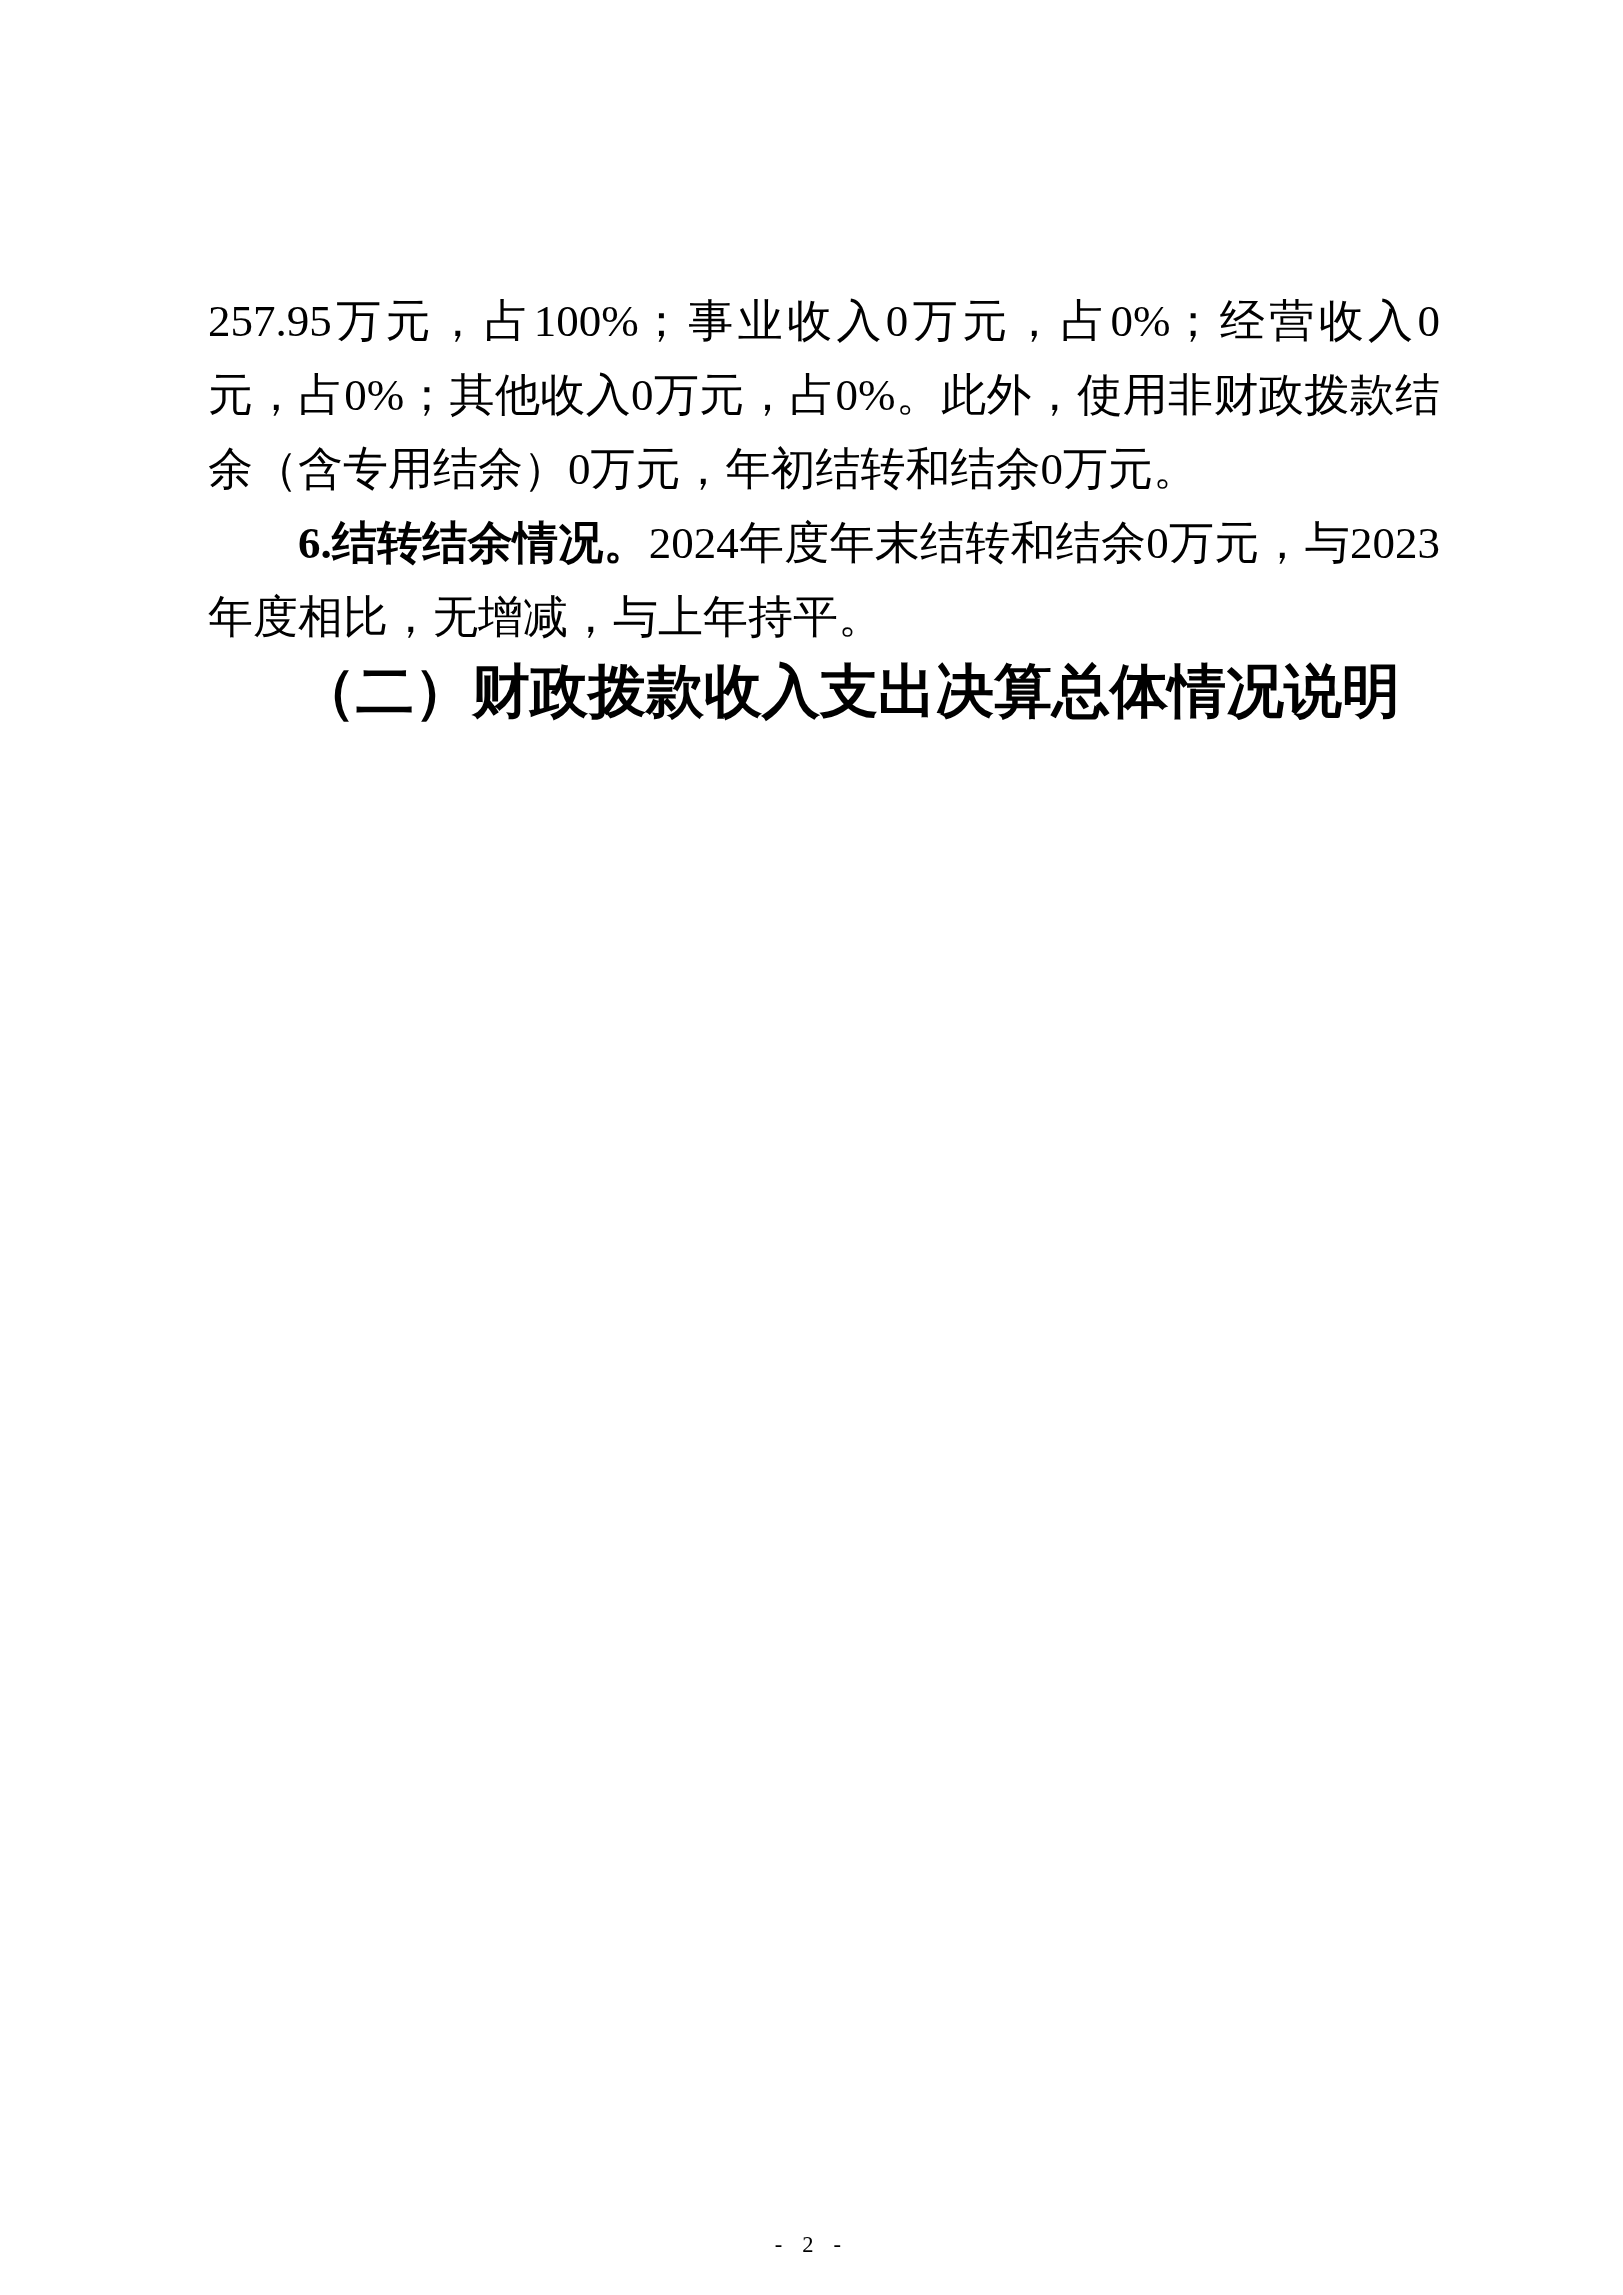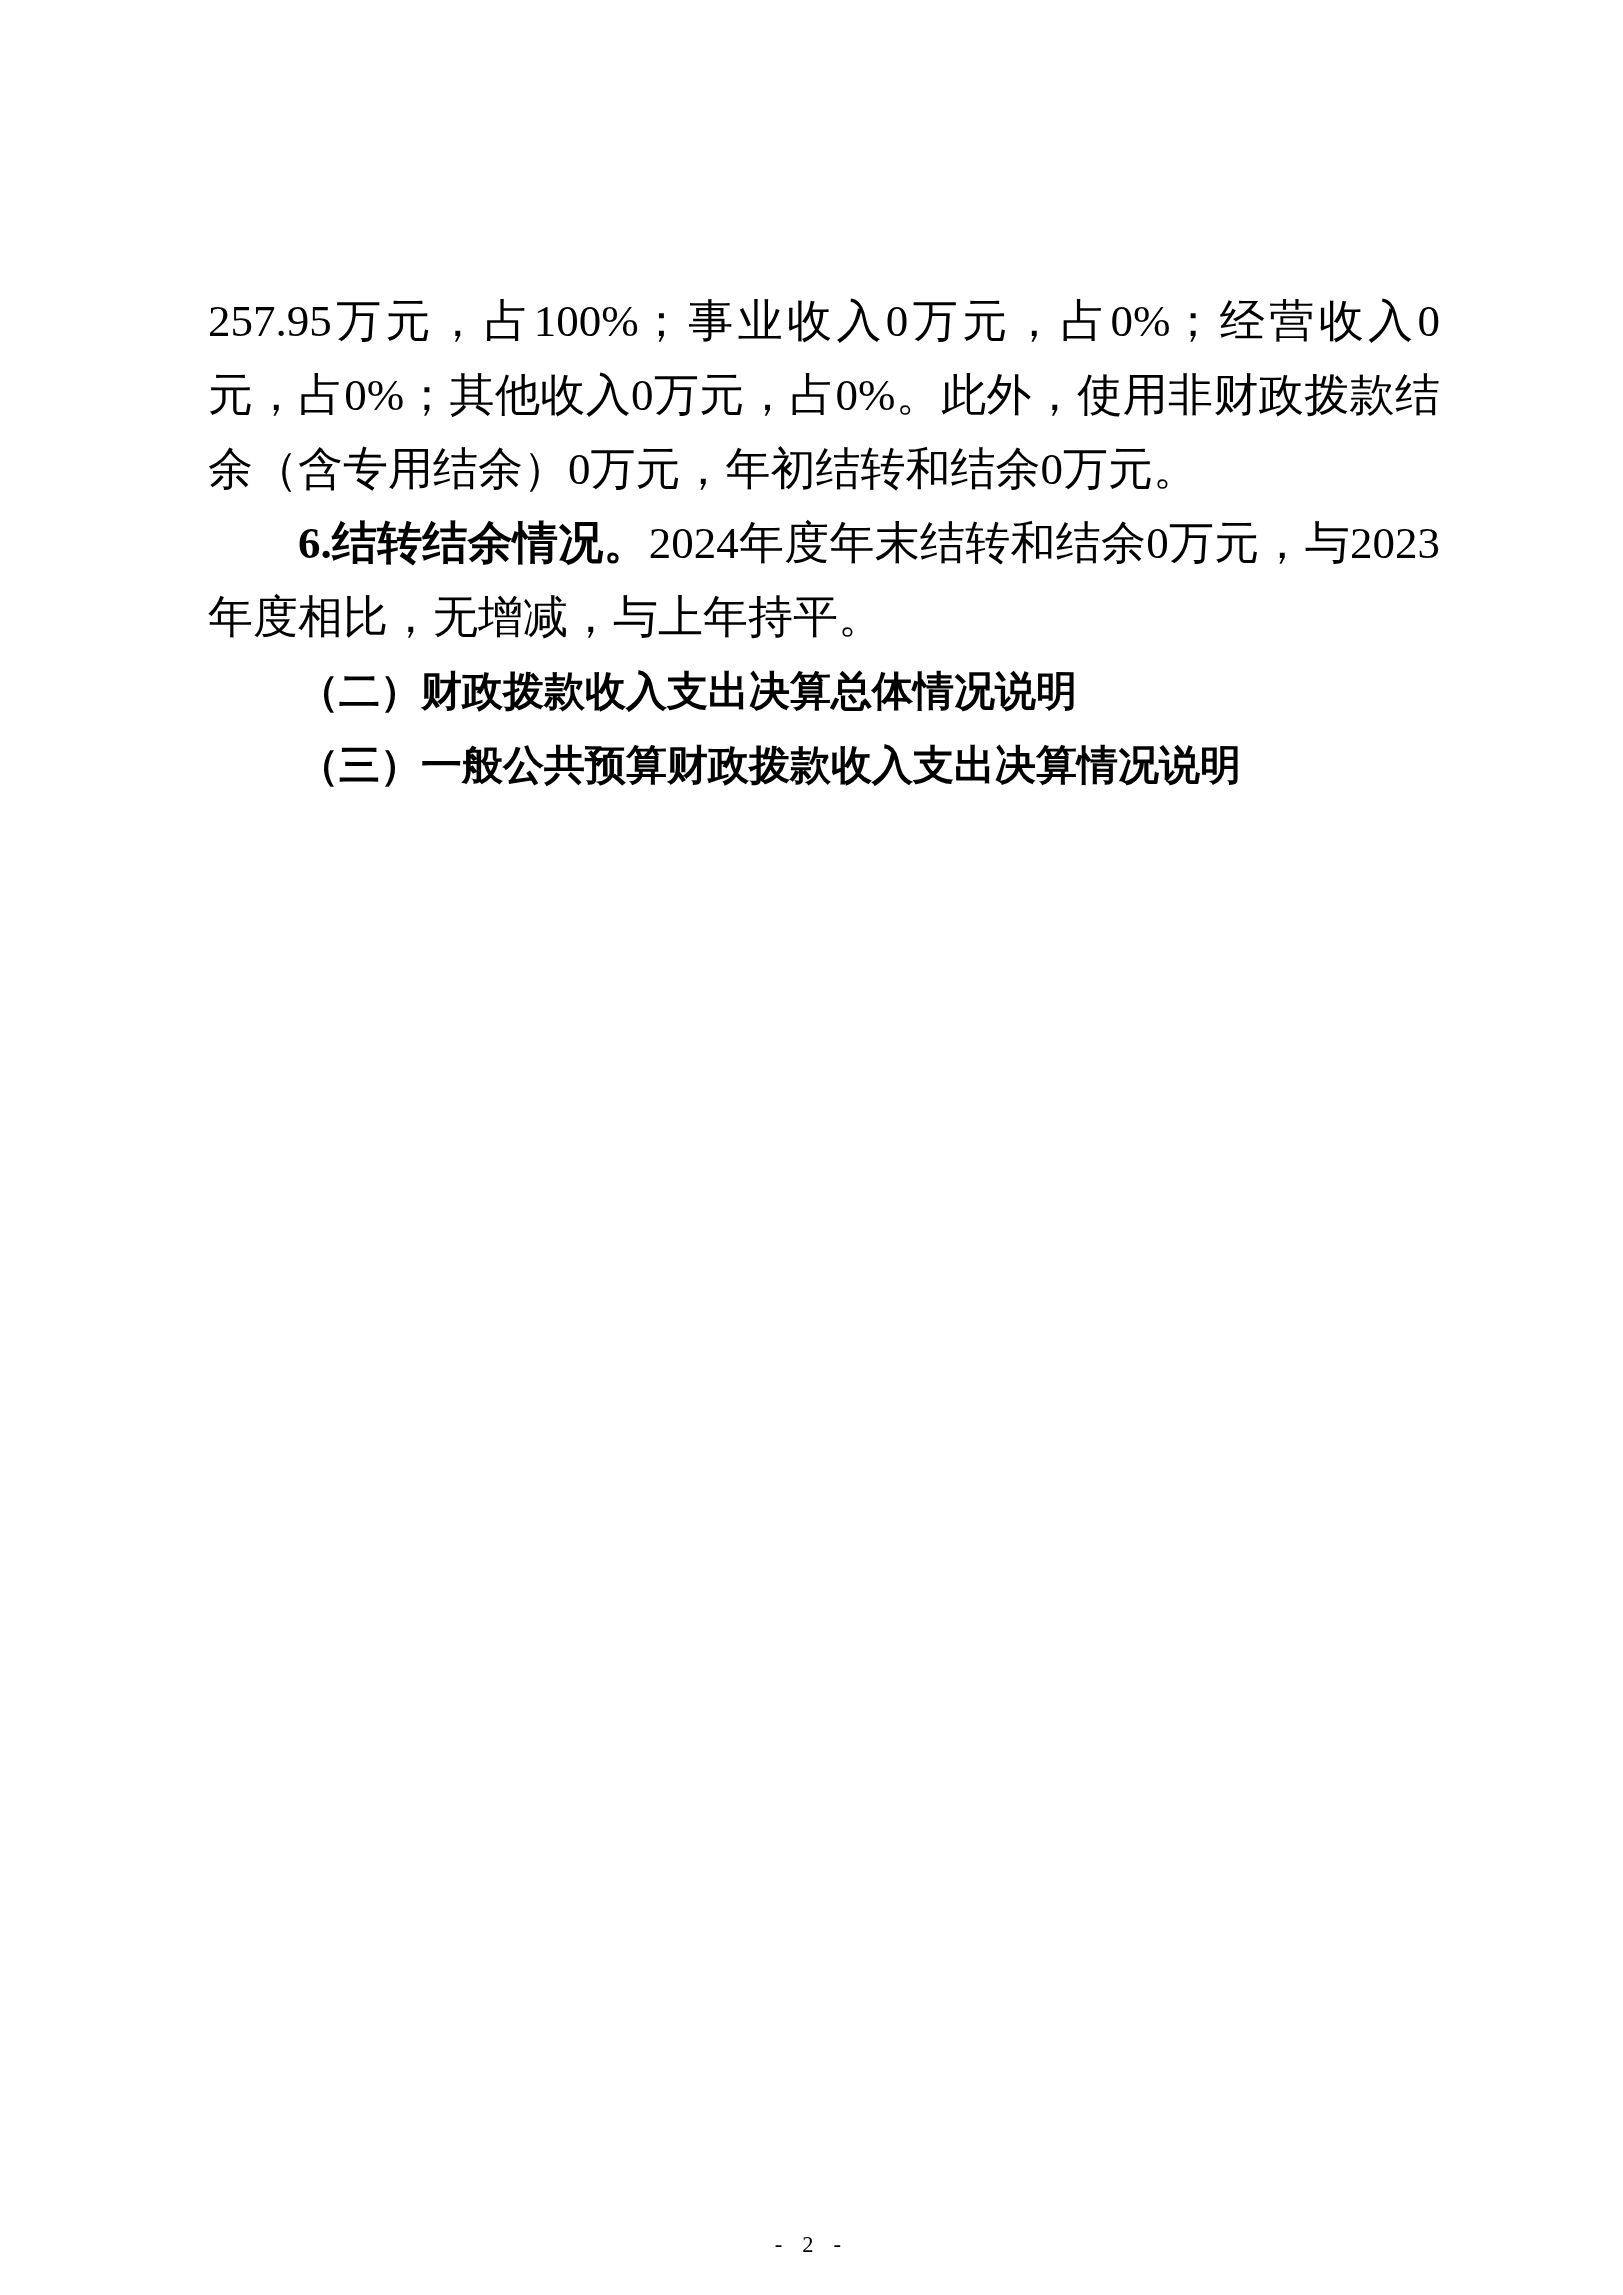--- a/index.html
+++ b/index.html
@@ -5,35 +5,34 @@
   html, body { margin: 0; padding: 0; background: #ffffff; }
   body { width: 1623px; height: 2295px; position: relative; overflow: hidden; }
   .page {
     position: absolute; left: 208px; top: 284px; width: 1232px;
     font-family: "Liberation Serif", "DejaVu Serif", serif;
     font-size: 45px; line-height: 74px; color: #000;
     text-align: justify; text-justify: inter-character;
   }
   .p { margin: 0; }
   .indent { text-indent: 90px; }
-  .heading { margin: 0; padding-left: 90px; font-weight: bold; font-family: "DejaVu Sans", sans-serif; font-size: 41px; }
+  .heading { margin: 0; padding-left: 90px; font-weight: bold; font-family: "DejaVu Sans", sans-serif; font-size: 58px; }
   .lead { font-weight: bold; }
   .footer {
     position: absolute; left: 0; width: 1623px; top: 2232px; text-align: center;
     font-family: "Liberation Serif", serif; font-size: 22.5px; color: #000; letter-spacing: 7.2px;
   }
 </style>
 </head>
 <body>
 
 <div class="page">
   <p class="p">
     <span>257.95万元，占100%；事业收入0万元，占0%；经营收入0元，占0%；其他收入0万元，占0%。此外，使用非财政拨款结余（含专用结余）0万元，年初结转和结余0万元。</span>
   </p>
   <p class="p indent">
     <span class="lead">6.结转结余情况。</span><span>2024年度年末结转和结余0万元，与2023年度相比，无增减，与上年持平。</span>
   </p>
   <h2 class="heading">（二）财政拨款收入支出决算总体情况说明</h2>
-  <h2 class="heading">（三）一般公共预算财政拨款收入支出决算情况说明</h2>
 </div>
 
 <div class="footer">- 2 -</div>
 
 
 </body></html>

